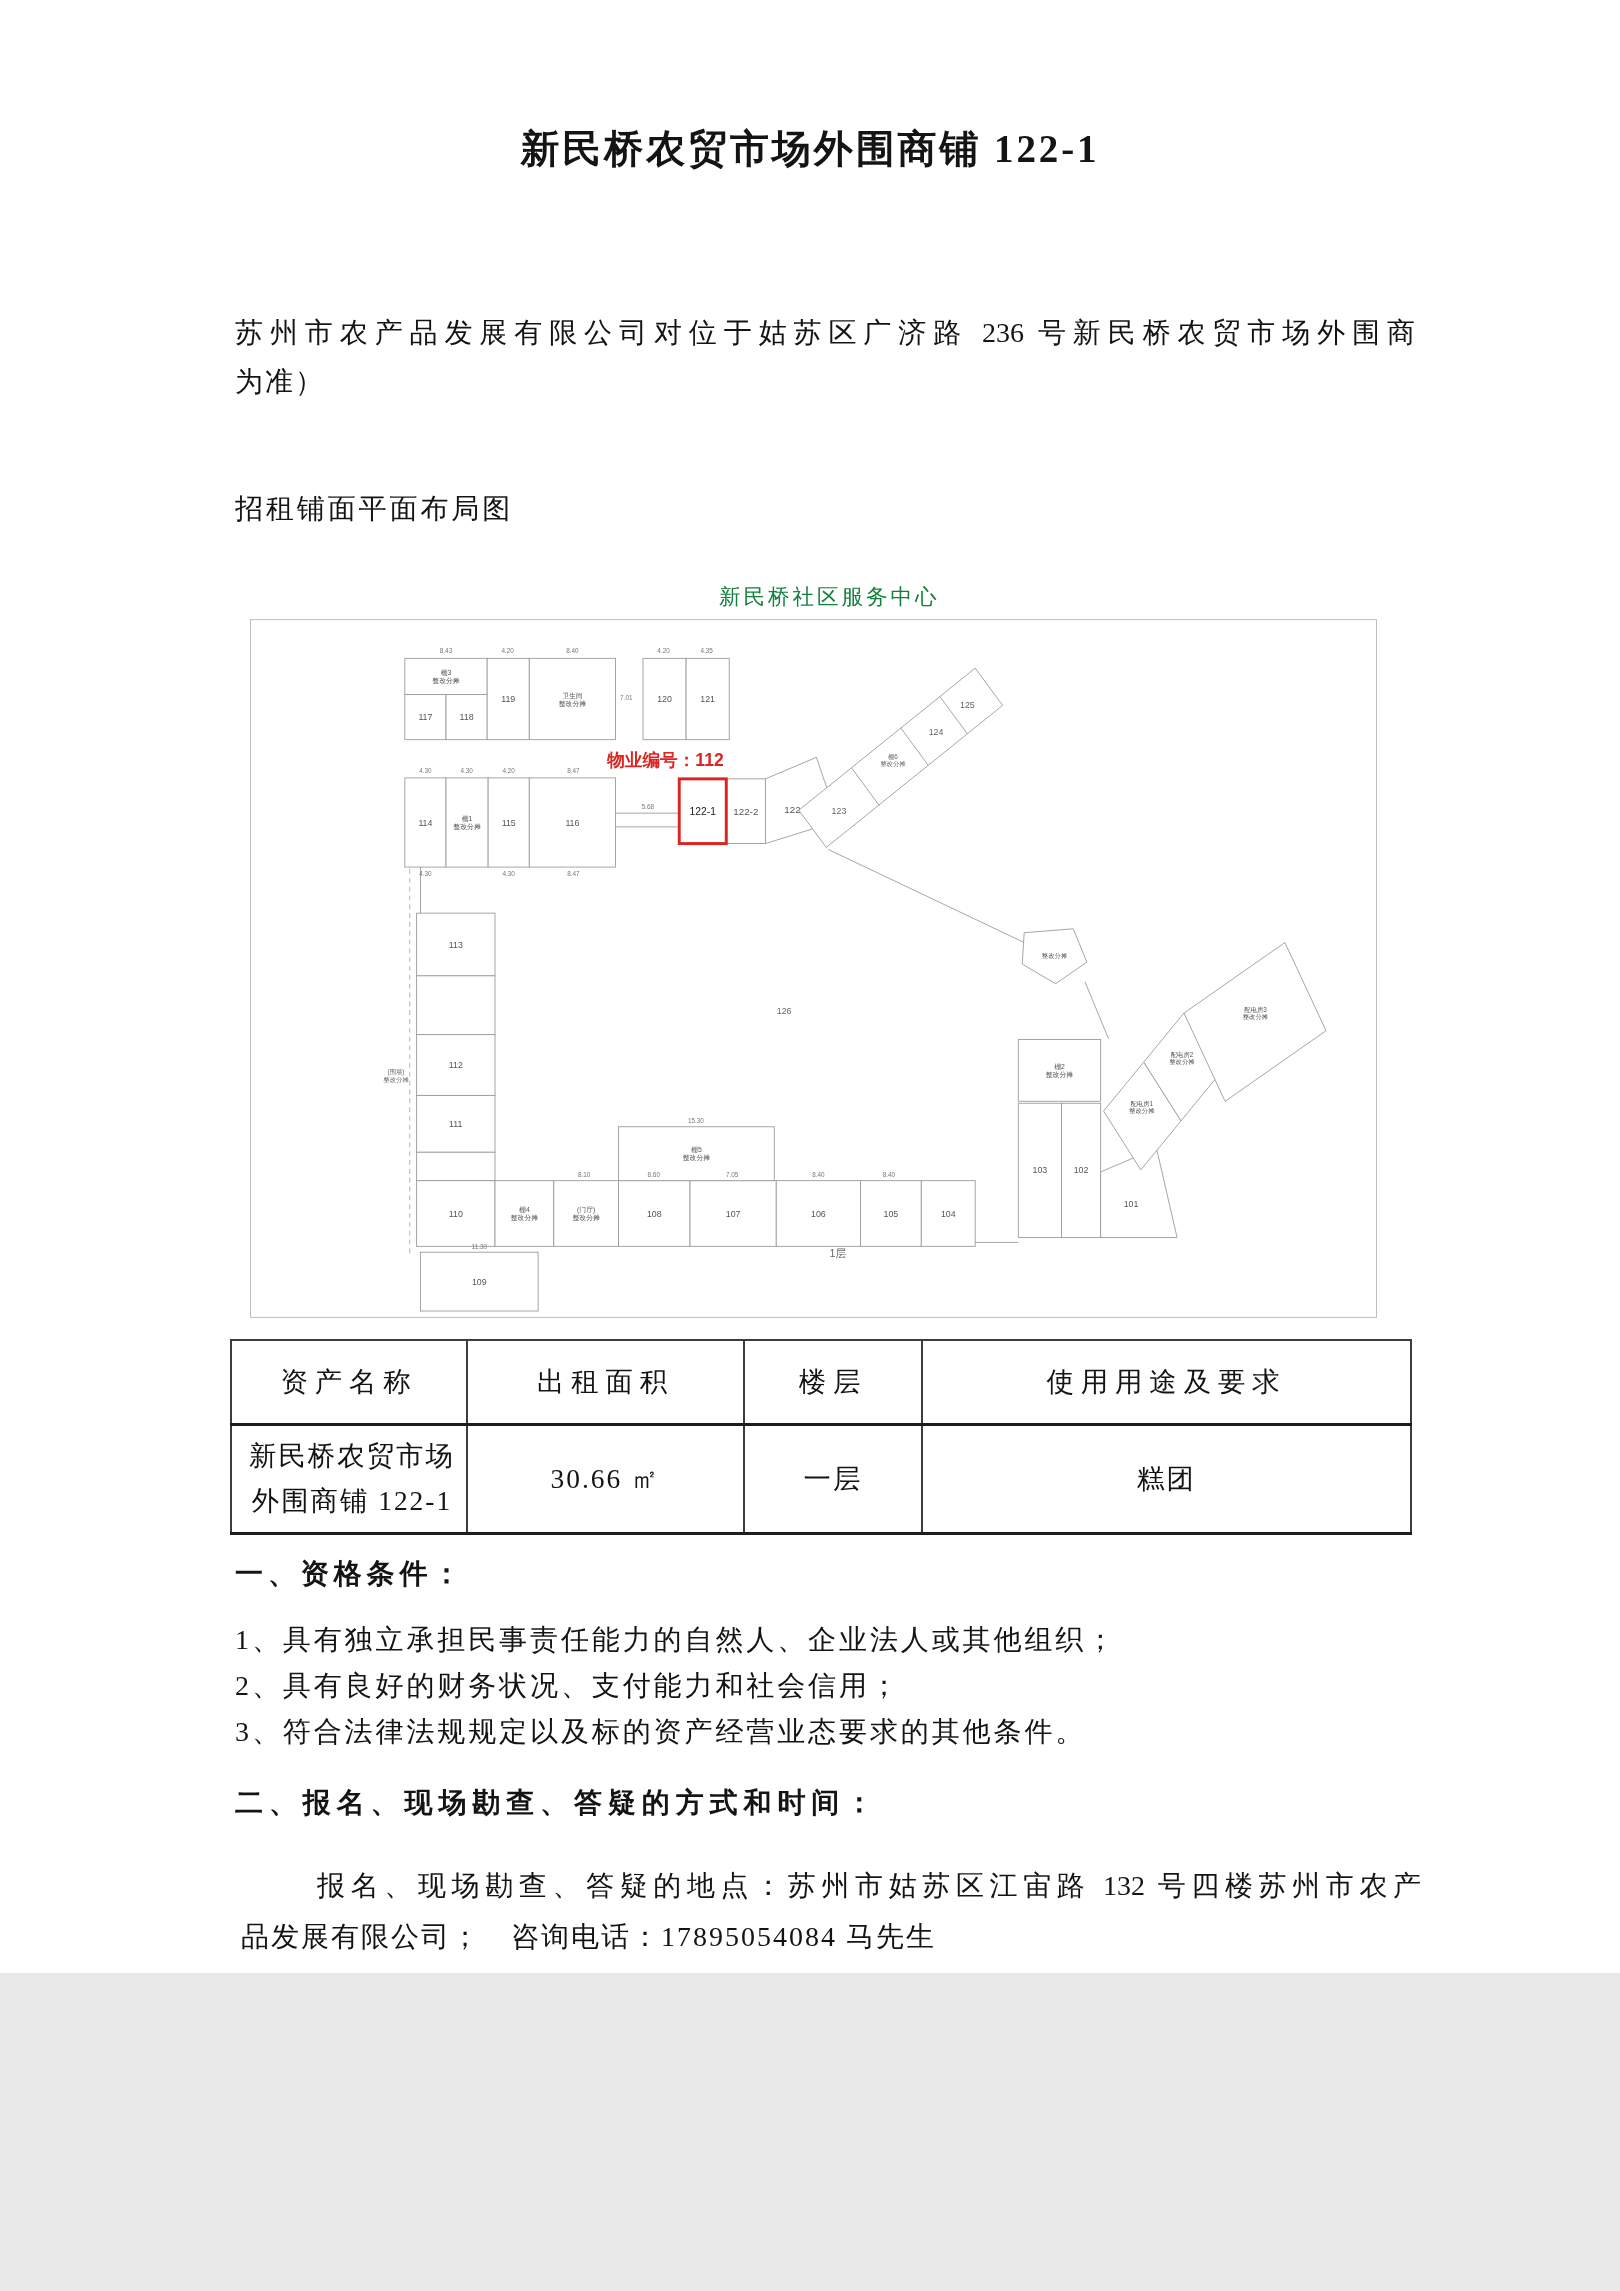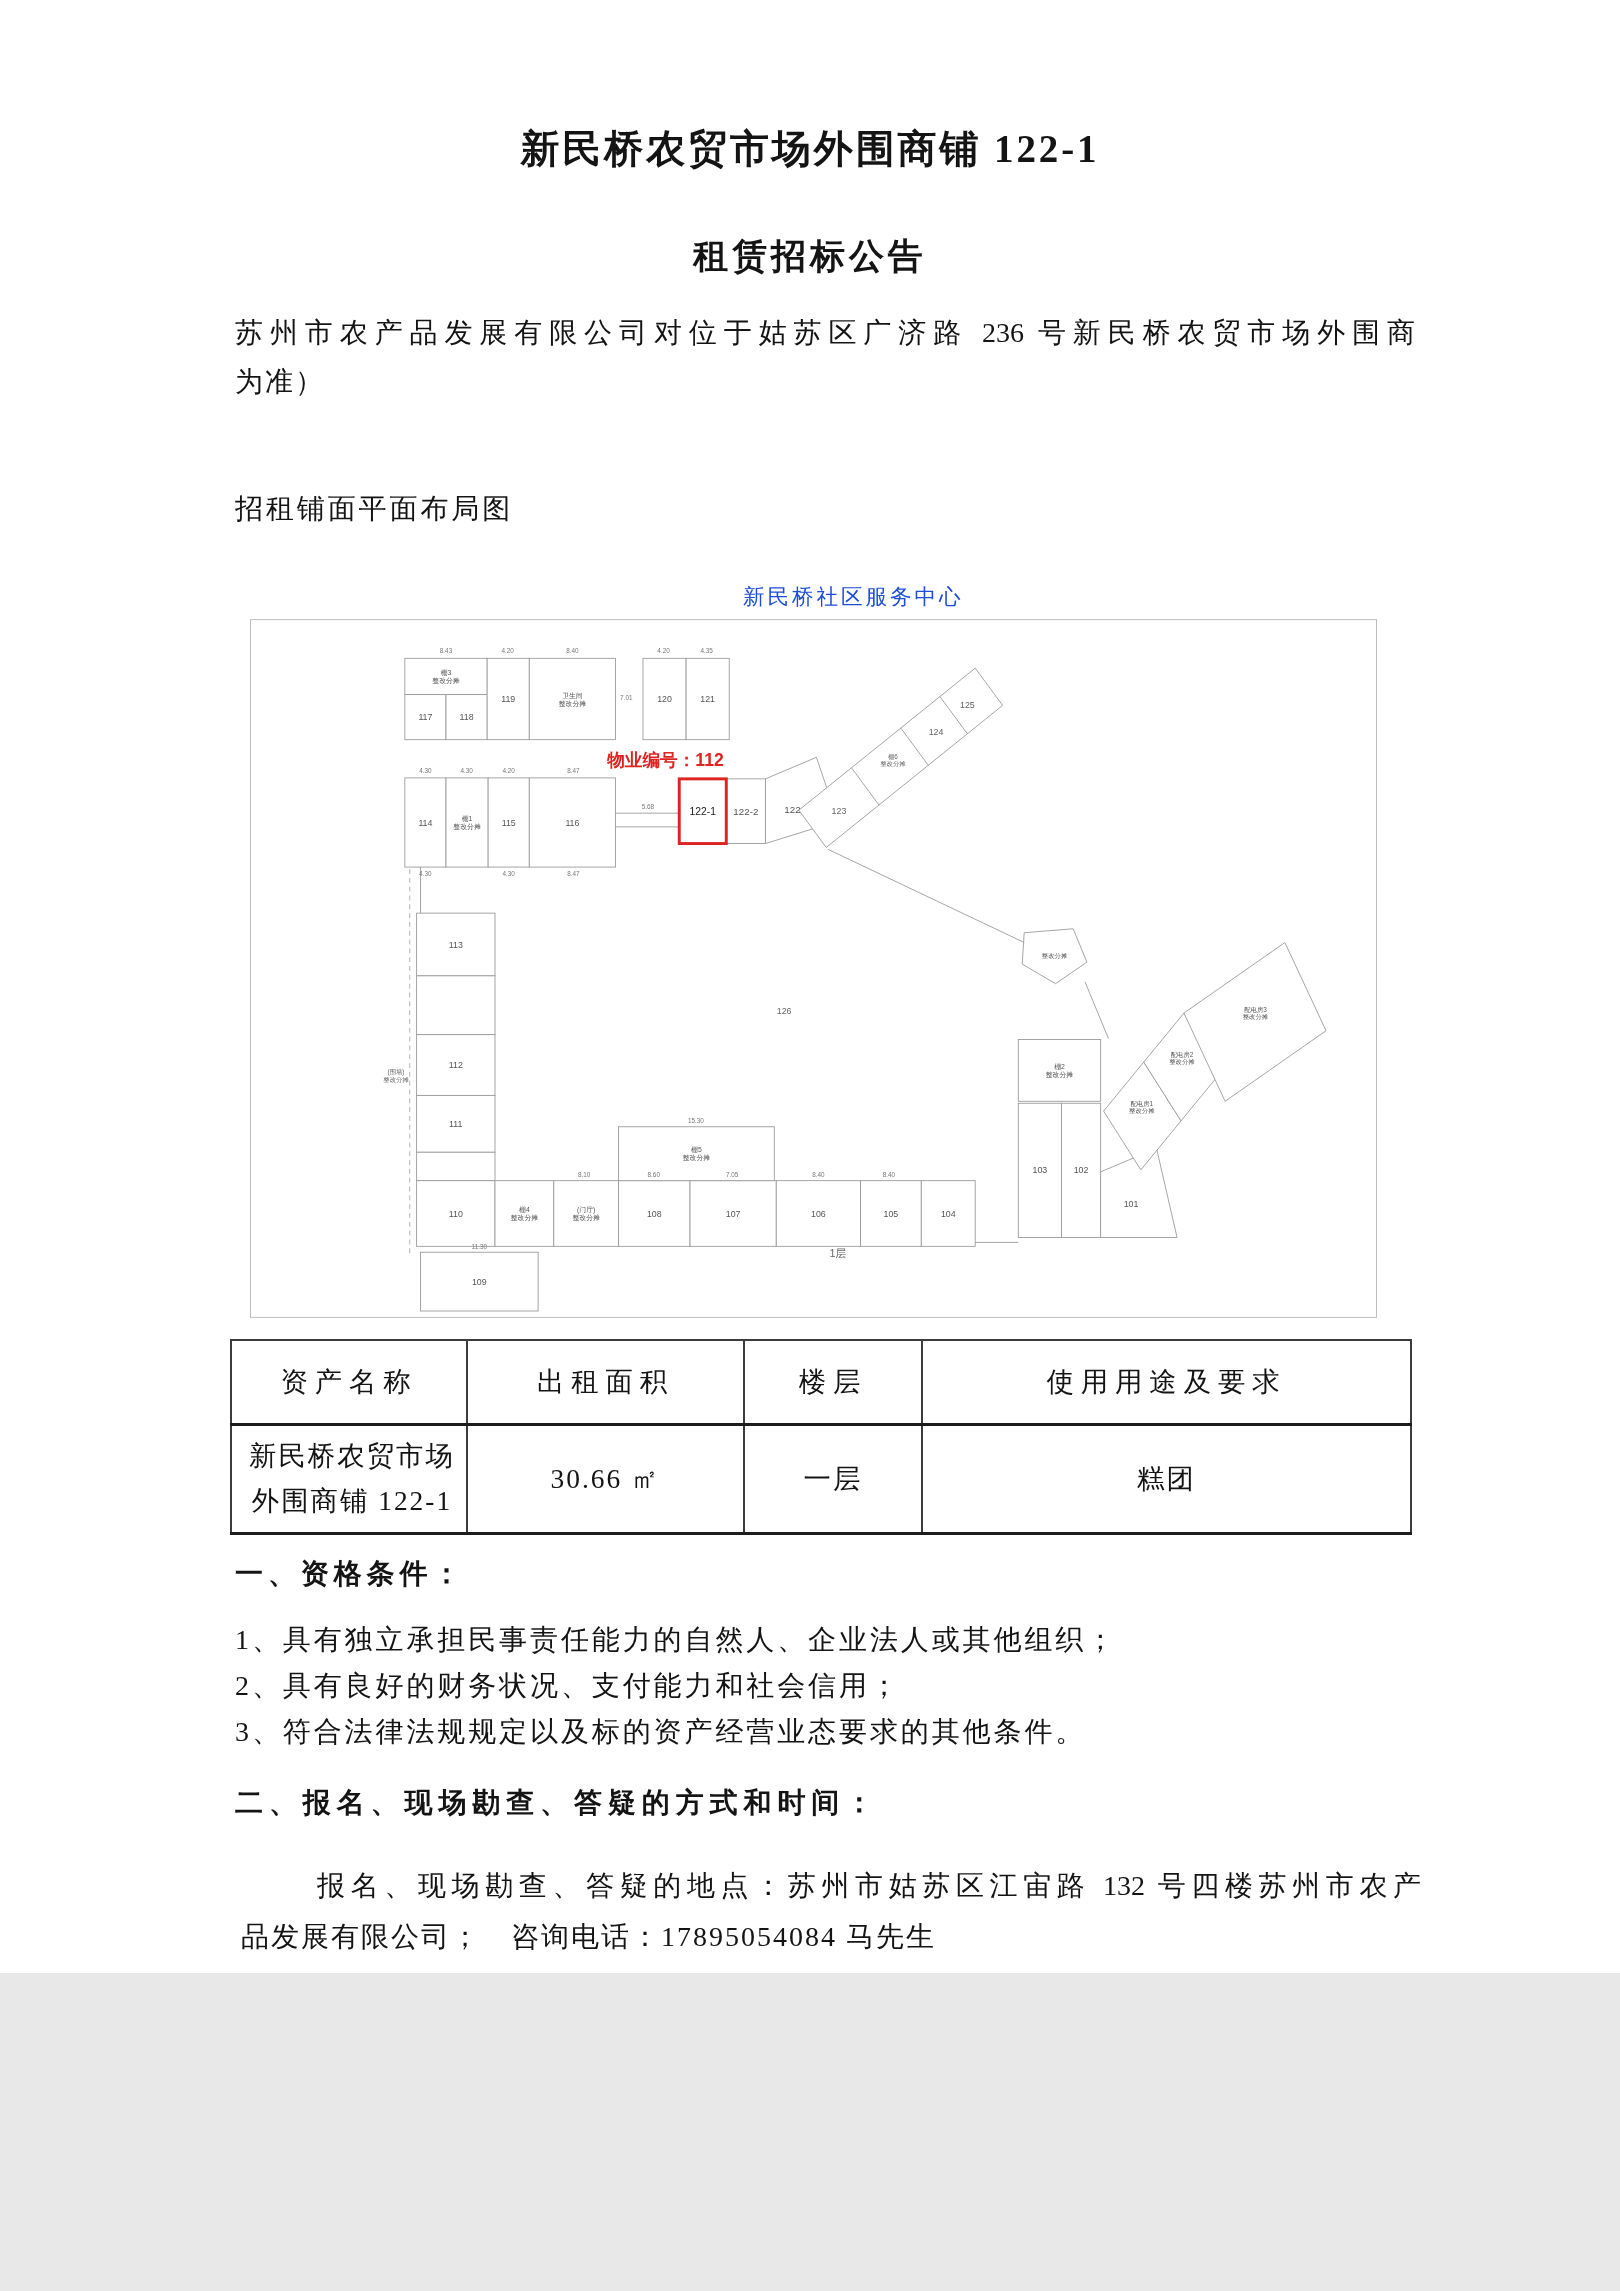--- a/index.html
+++ b/index.html
@@ -6,41 +6,40 @@
   #page{position:relative;width:1620px;height:1973px;background:#ffffff;margin:0 auto;
         font-family:"Liberation Serif","DejaVu Serif",serif;color:#141414;overflow:hidden;}
   .abs{position:absolute;}
   #doc-title{top:122px;left:0;width:1620px;text-align:center;font-size:39px;font-weight:bold;letter-spacing:2.9px;}
   #doc-subtitle{top:233px;left:0;width:1620px;text-align:center;font-size:35px;font-weight:bold;letter-spacing:3.9px;}
   #intro{top:308px;left:235px;width:1180px;font-size:28px;line-height:49px;}
   .jline{text-align:justify;text-align-last:justify;}
   .nline{text-align:left;letter-spacing:2px;}
   #plan-caption{top:490px;left:235px;font-size:28px;letter-spacing:2.9px;}
   #plan-wrap{top:582px;left:250px;width:1127px;height:737px;}
-  #plan-title{position:absolute;top:0;left:493px;font-size:21.6px;letter-spacing:2.9px;color:#1d4ed8;}
+  #plan-title{position:absolute;top:0;left:469px;font-size:21.6px;letter-spacing:2.9px;color:#15803d;}
   #plan-svg{position:absolute;top:37px;left:0;}
   #info-table{top:1339px;left:230px;width:1181px;border-collapse:collapse;table-layout:fixed;border-radius:27px;}
   #info-table th,#info-table td{border:2px solid #3c3c3c;font-weight:normal;font-size:27.4px;vertical-align:middle;}
   #info-table th{height:80px;text-align:center;letter-spacing:6.9px;border-bottom:3.9px solid #1d1d1d;}
   #info-table td{height:94px;text-align:center;letter-spacing:2px;border-top:none;border-bottom:3.9px solid #1d1d1d;}
   #info-table td.name-cell{text-align:center;padding:5.9px 9.8px 5.9px 15.7px;line-height:45px;letter-spacing:2px;}
   .sec-title{font-weight:bold;font-size:28px;letter-spacing:4.9px;}
   #sec1-title{top:1555px;left:235px;}
   #sec1-items{top:1617px;left:235px;width:1180px;font-size:28px;line-height:46px;letter-spacing:2.9px;}
   #sec2-title{top:1784px;left:235px;letter-spacing:5.9px;}
   #contact{top:1860px;left:235px;width:1180px;font-size:28px;line-height:51px;margin-left:6px;}
   #contact .l1{text-indent:76px;}
   svg text{font-family:"Liberation Sans","DejaVu Sans",sans-serif;}
 </style>
 </head>
 <body>
 
 <div id="page">
   <div id="doc-title" class="abs">新民桥农贸市场外围商铺 122-1</div>
-  <div id="doc-subtitle" class="abs">租赁招标公告</div>
 
   <div id="intro" class="abs">
       <div class="jline">苏州市农产品发展有限公司对位于姑苏区广济路 236 号新民桥农贸市场外围商</div>
       <div class="nline">为准）</div>
     </div>
 
   <div id="plan-caption" class="abs">招租铺面平面布局图</div>
 
   <div id="plan-wrap" class="abs">
     <div id="plan-title">新民桥社区服务中心</div>

